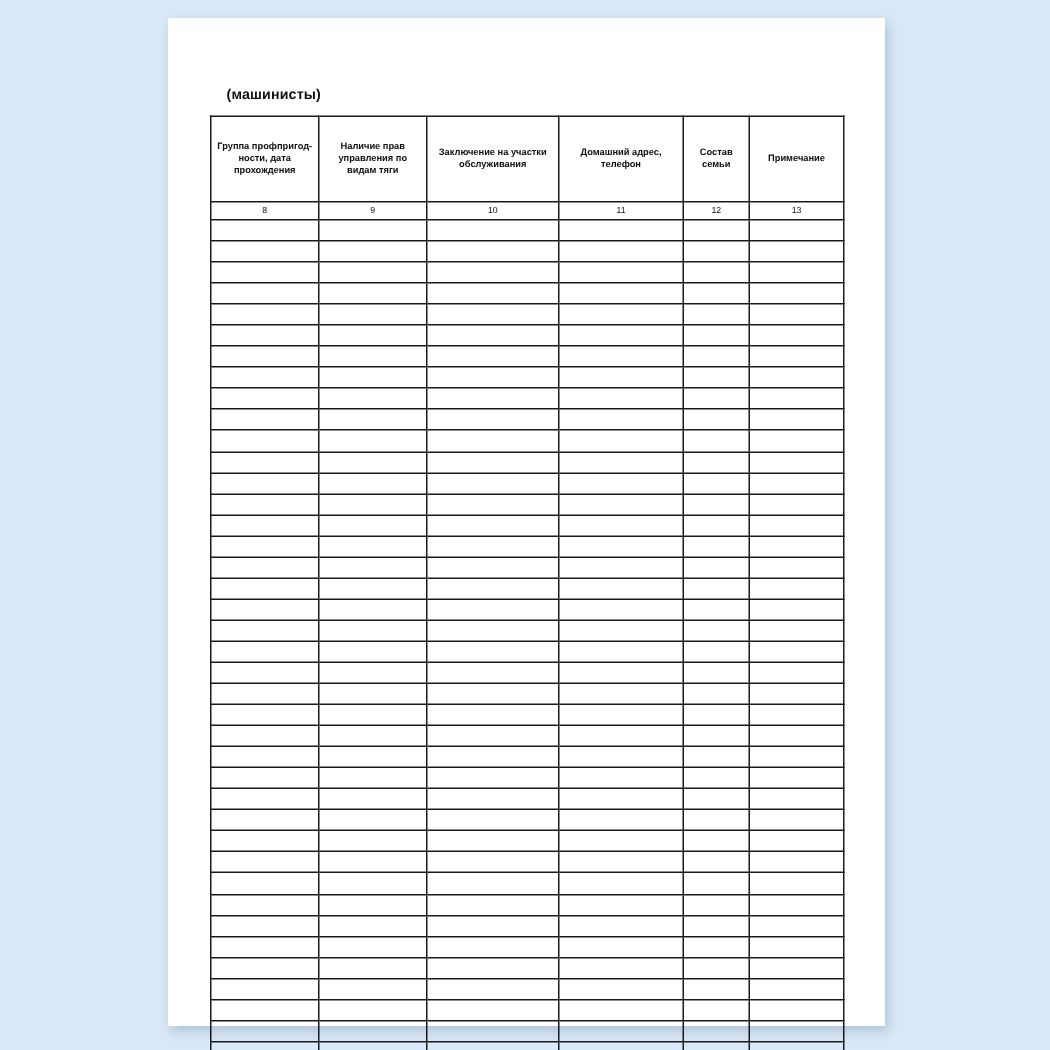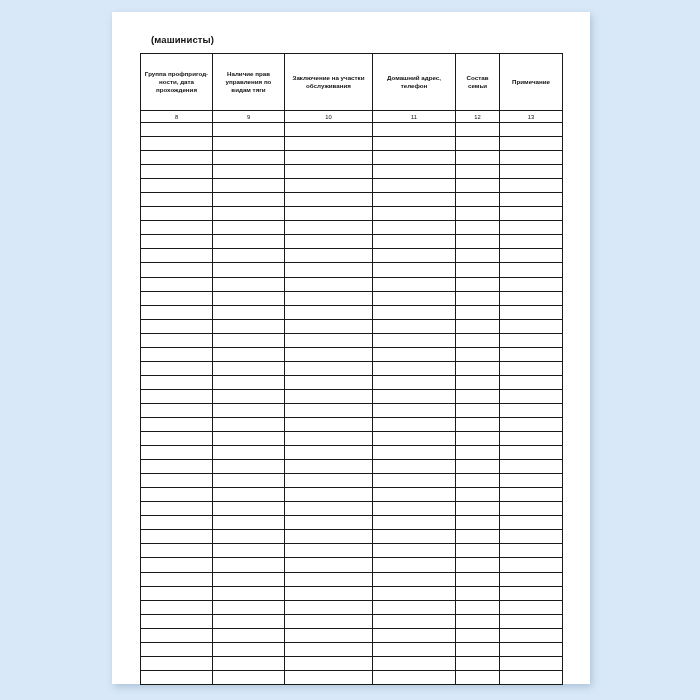--- a/index.html
+++ b/index.html
@@ -23,21 +23,21 @@
     box-shadow: 2px 3px 7px rgba(70,100,130,0.28);
   }
   #sheet {
     position: absolute;
     left: 0;
     top: 0;
     width: 478px;
     height: 672px;
     background: #ffffff;
     box-sizing: border-box;
-    padding: 22px 28px 0 28px;
+    padding: 46px 28px 0 28px;
   }
   .doc-title {
     font-size: 9.5px;
     font-weight: bold;
     color: #111;
     margin: 0 0 8px 11px;
     letter-spacing: 0.1px;
   }
   table.reg {
     border-collapse: collapse;

